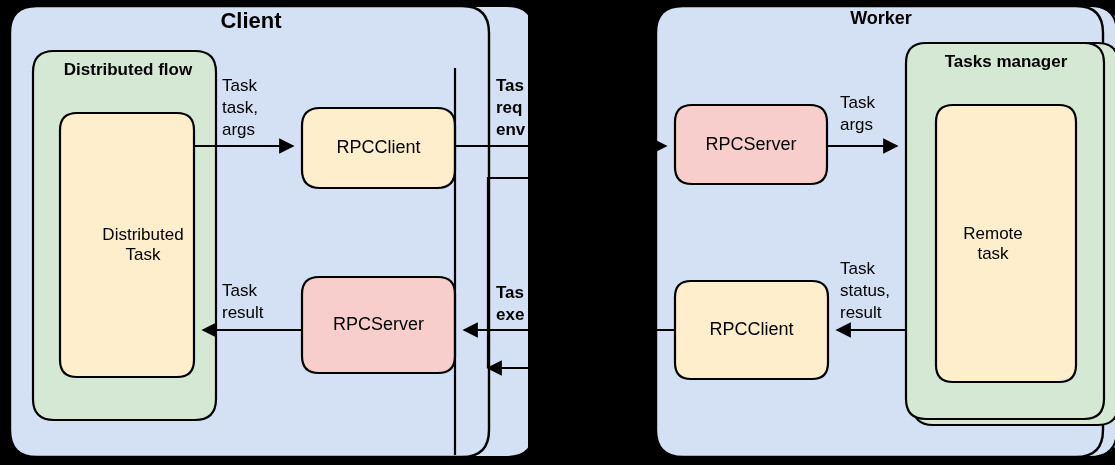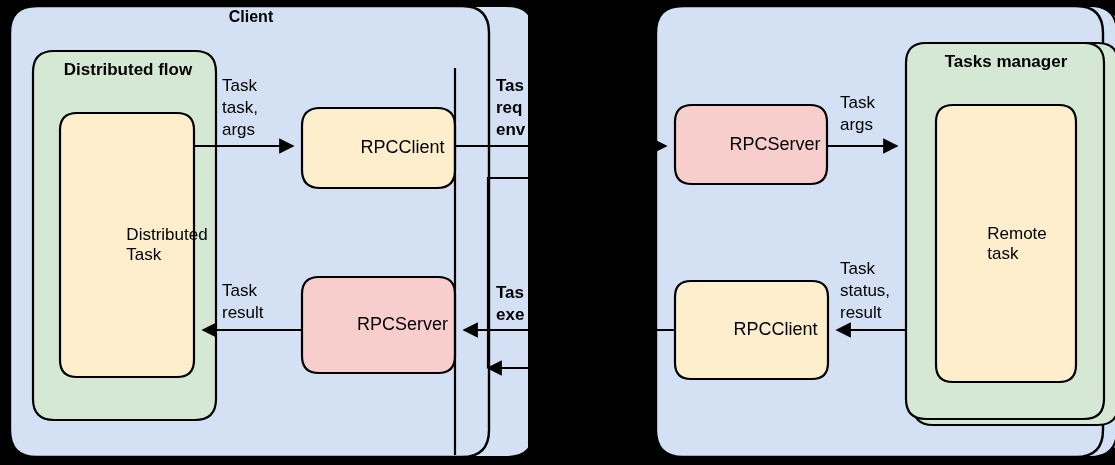--- a/index.html
+++ b/index.html
@@ -30,24 +30,24 @@
     line-height: 1.17;
   }
   .lbl-bold {
     font-weight: bold;
   }
   .box-text {
     position: absolute;
     display: flex;
     align-items: center;
     justify-content: center;
+    text-align: center;
     color: #000000;
     font-family: "Liberation Sans", sans-serif;
     line-height: 1.17;
-    padding-left: 24px;
   }
   .occluder {
     position: absolute;
     background: #000000;
   }
 </style>
 </head>
 <body>
 
 <div id="diagram-root">
@@ -147,22 +147,23 @@
 
     <g stroke="#000000" stroke-width="2.2" fill="none">
       <path d="M 906 330 L 837 330" marker-end="url(#arrow-r)"></path>
     </g>
 
     <g stroke="#000000" stroke-width="2.2" fill="none">
       <path d="M 675 330 L 620 330"></path>
     </g>
   </svg>
 
-  <div class="lbl lbl-bold" style="left:186px; top:8px; width:130px; text-align:center; font-size:16px;">Client</div>
-
+  <div class="lbl lbl-bold" style="left:186px; top:8px; width:130px; text-align:center; font-size:22px;">Client</div>
+
+  <div class="lbl lbl-bold" style="left:816px; top:8px; width:130px; text-align:center; font-size:18px;">Worker</div>
 
   <div class="lbl lbl-bold" style="left:43px; top:60px; width:170px; text-align:center; font-size:17px;">Distributed flow</div>
 
   <div class="lbl lbl-bold" style="left:916px; top:52px; width:180px; text-align:center; font-size:17px;">Tasks manager</div>
 
   <div class="box-text" style="left:60px; top:113px; width:134px; height:264px; font-size:17px; white-space:pre-line;margin-left:16px;">Distributed
 Task</div>
 
   <div class="box-text" style="left:302px; top:108px; width:153px; height:80px; font-size:18px;">RPCClient</div>
 

